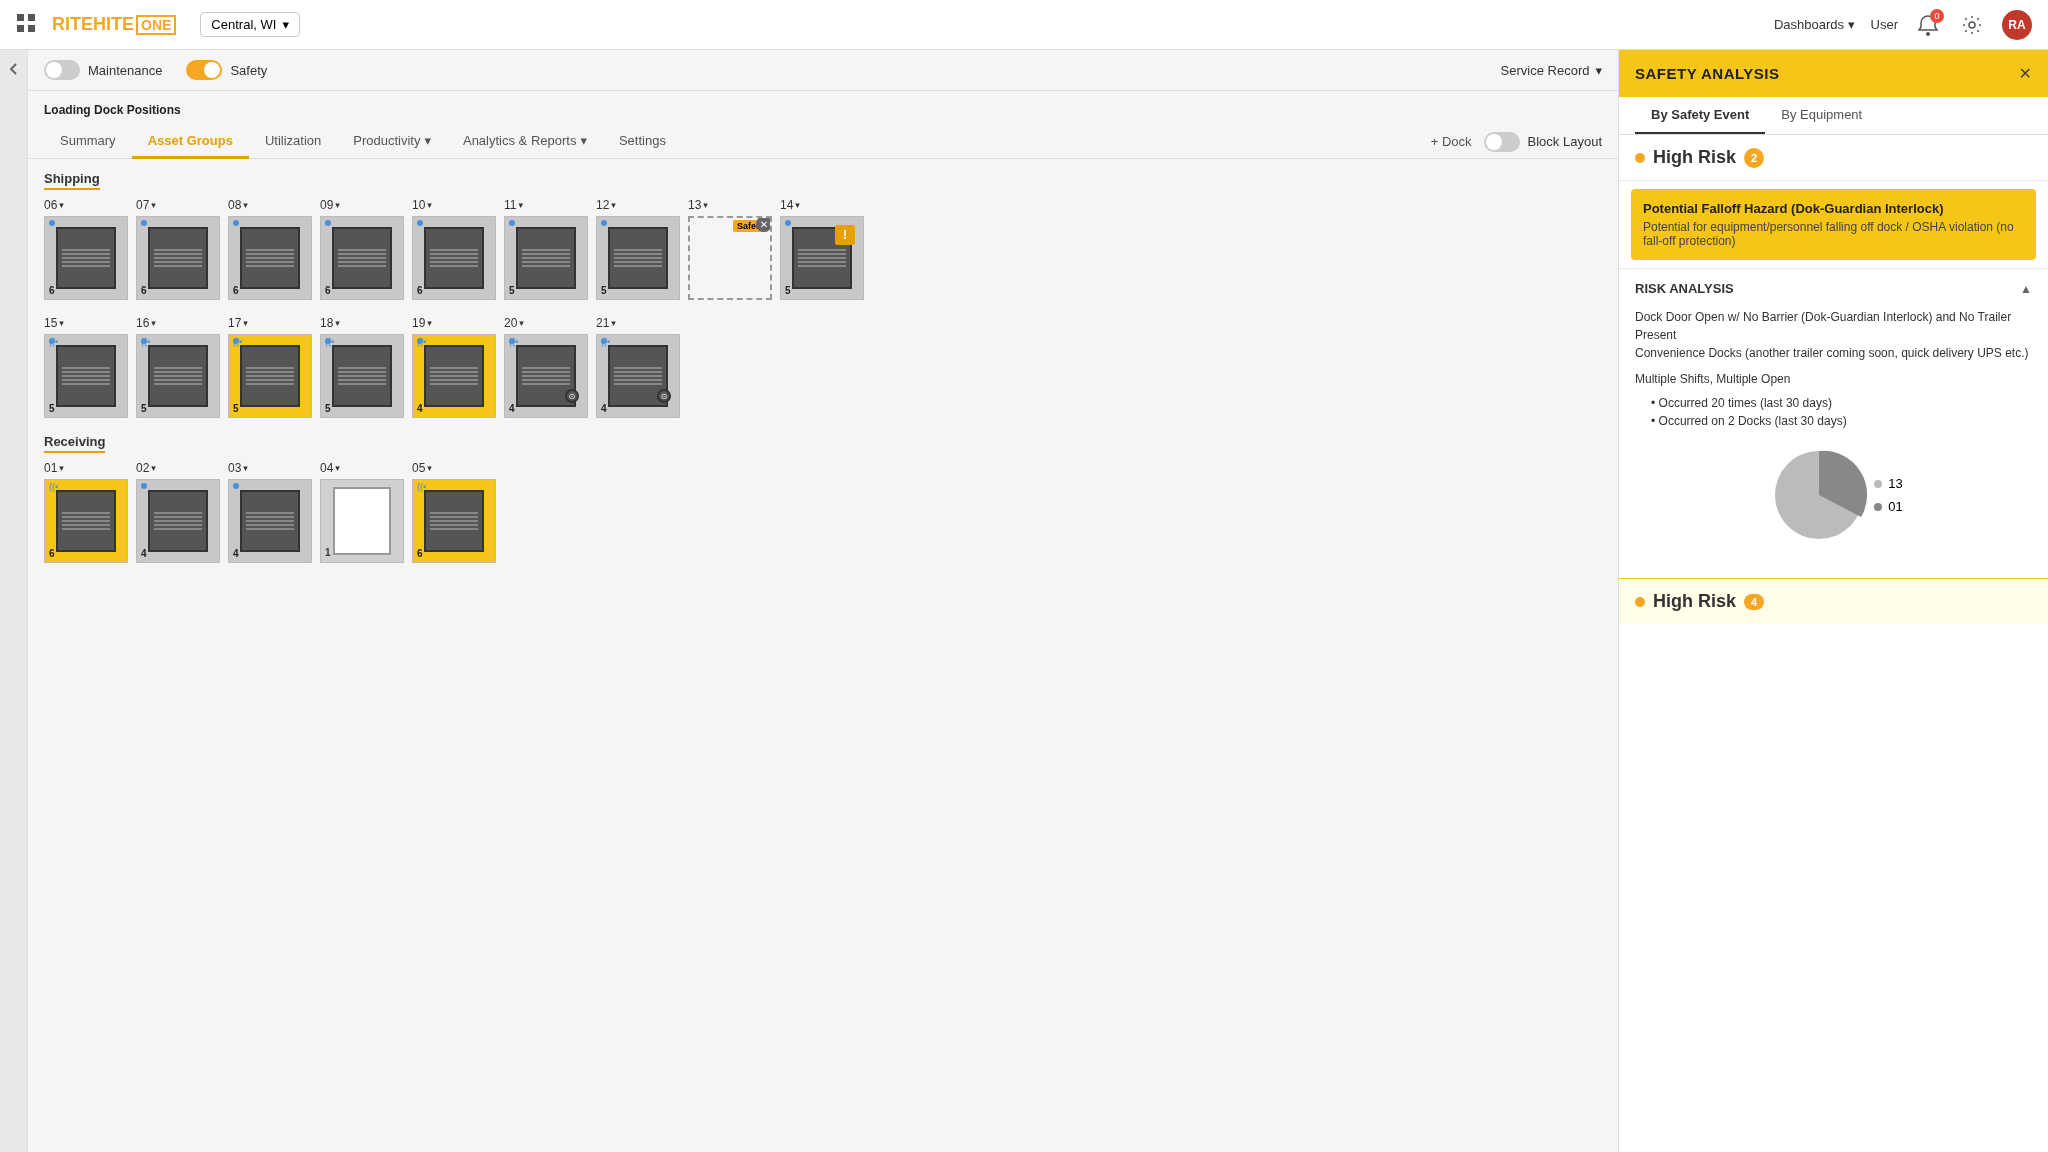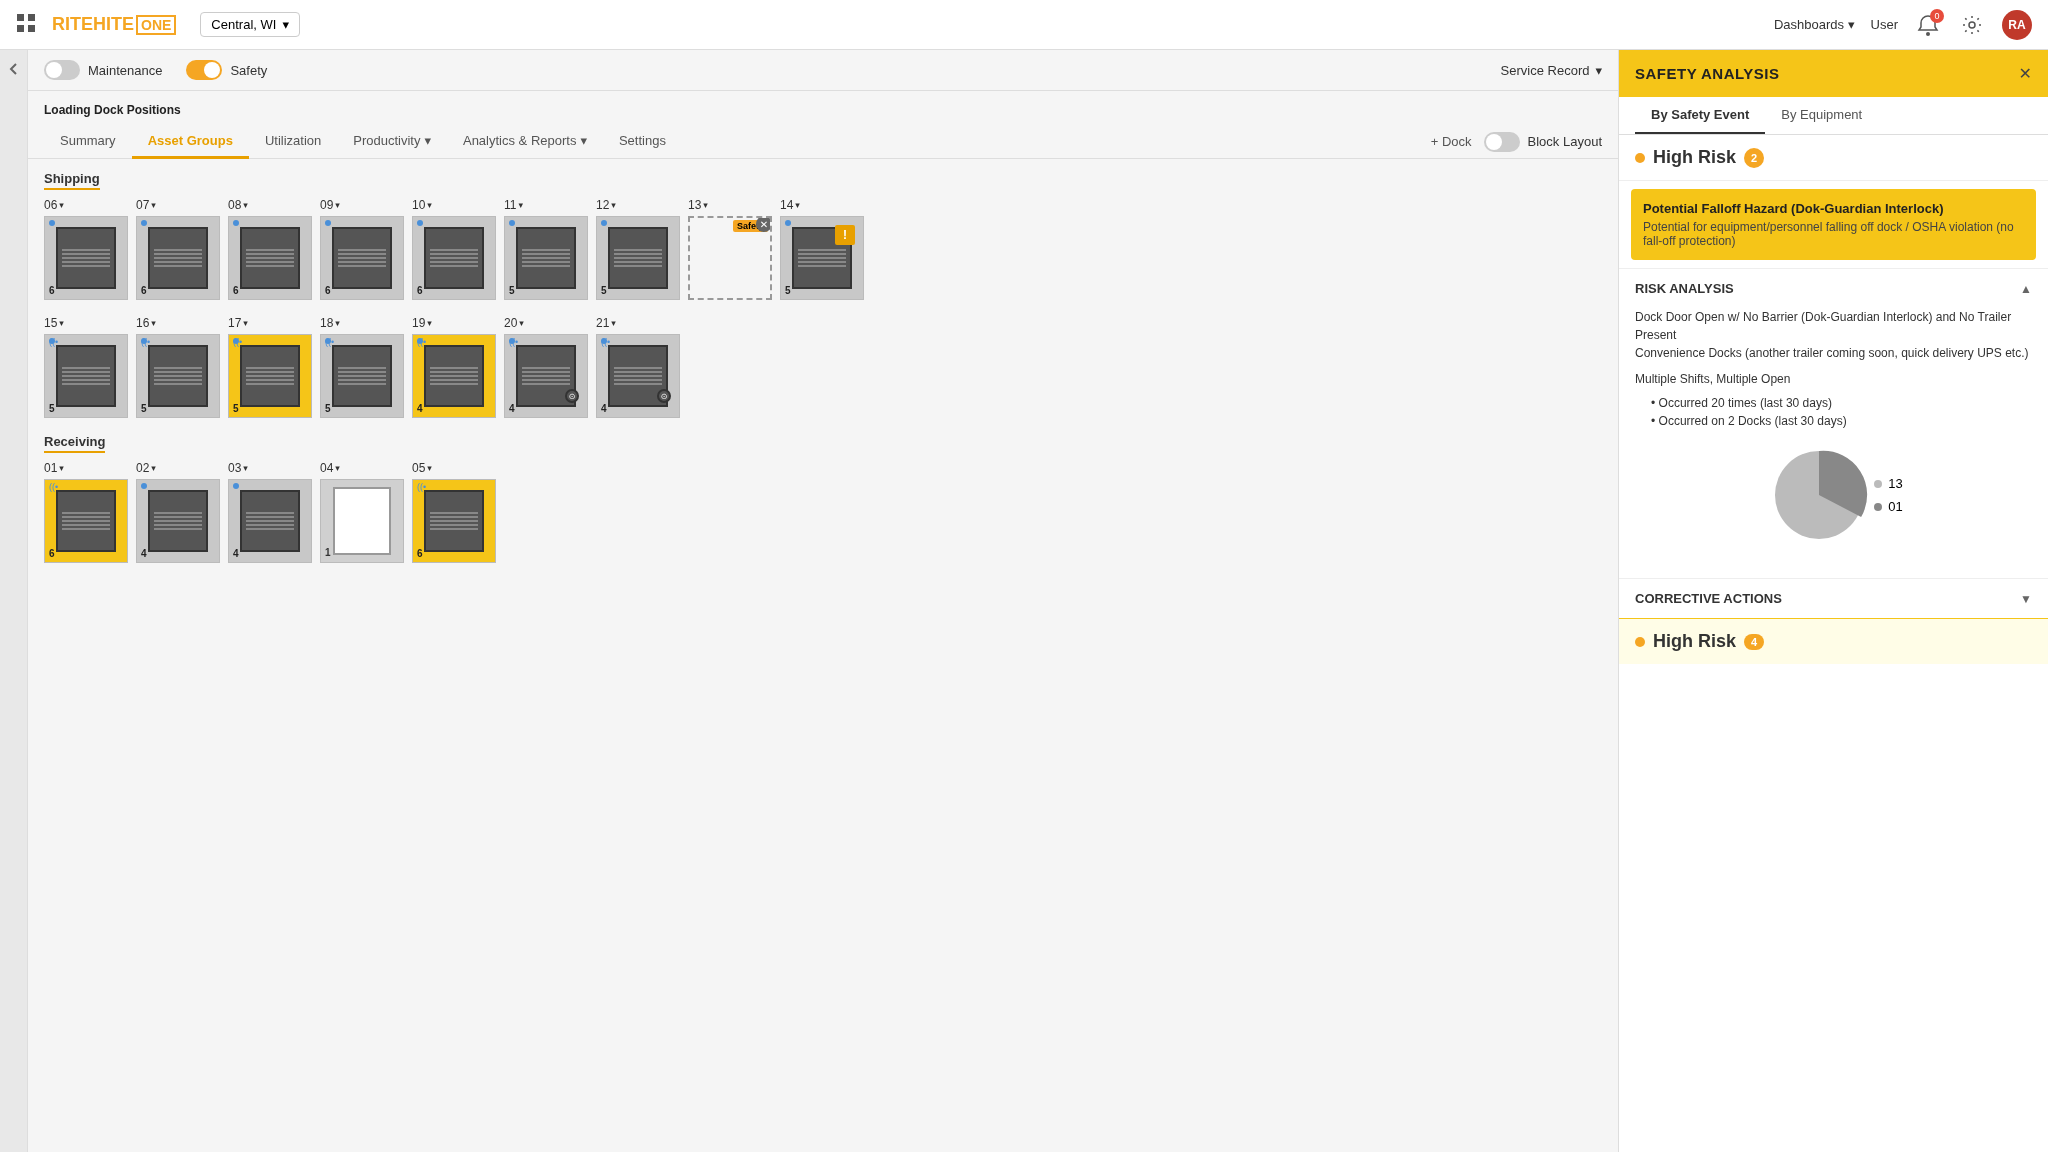--- a/index.html
+++ b/index.html
@@ -644,24 +644,20 @@
               <span>13</span>
             </div>
             <div class="legend-item">
               <div class="legend-dot" style="background:#888"></div>
               <span>01</span>
             </div>
           </div>
         </div>
       </div>
 
-      <div class="corrective-actions-header">
-        <span>CORRECTIVE ACTIONS</span>
-        <span class="chevron">▼</span>
-      </div>
 
       <div class="high-risk-footer">
         <div class="risk-dot"></div>
         <span class="risk-label">High Risk</span>
         <div class="footer-risk-count">4</div>
       </div>
 
     </div>
   </div>
 </div>

